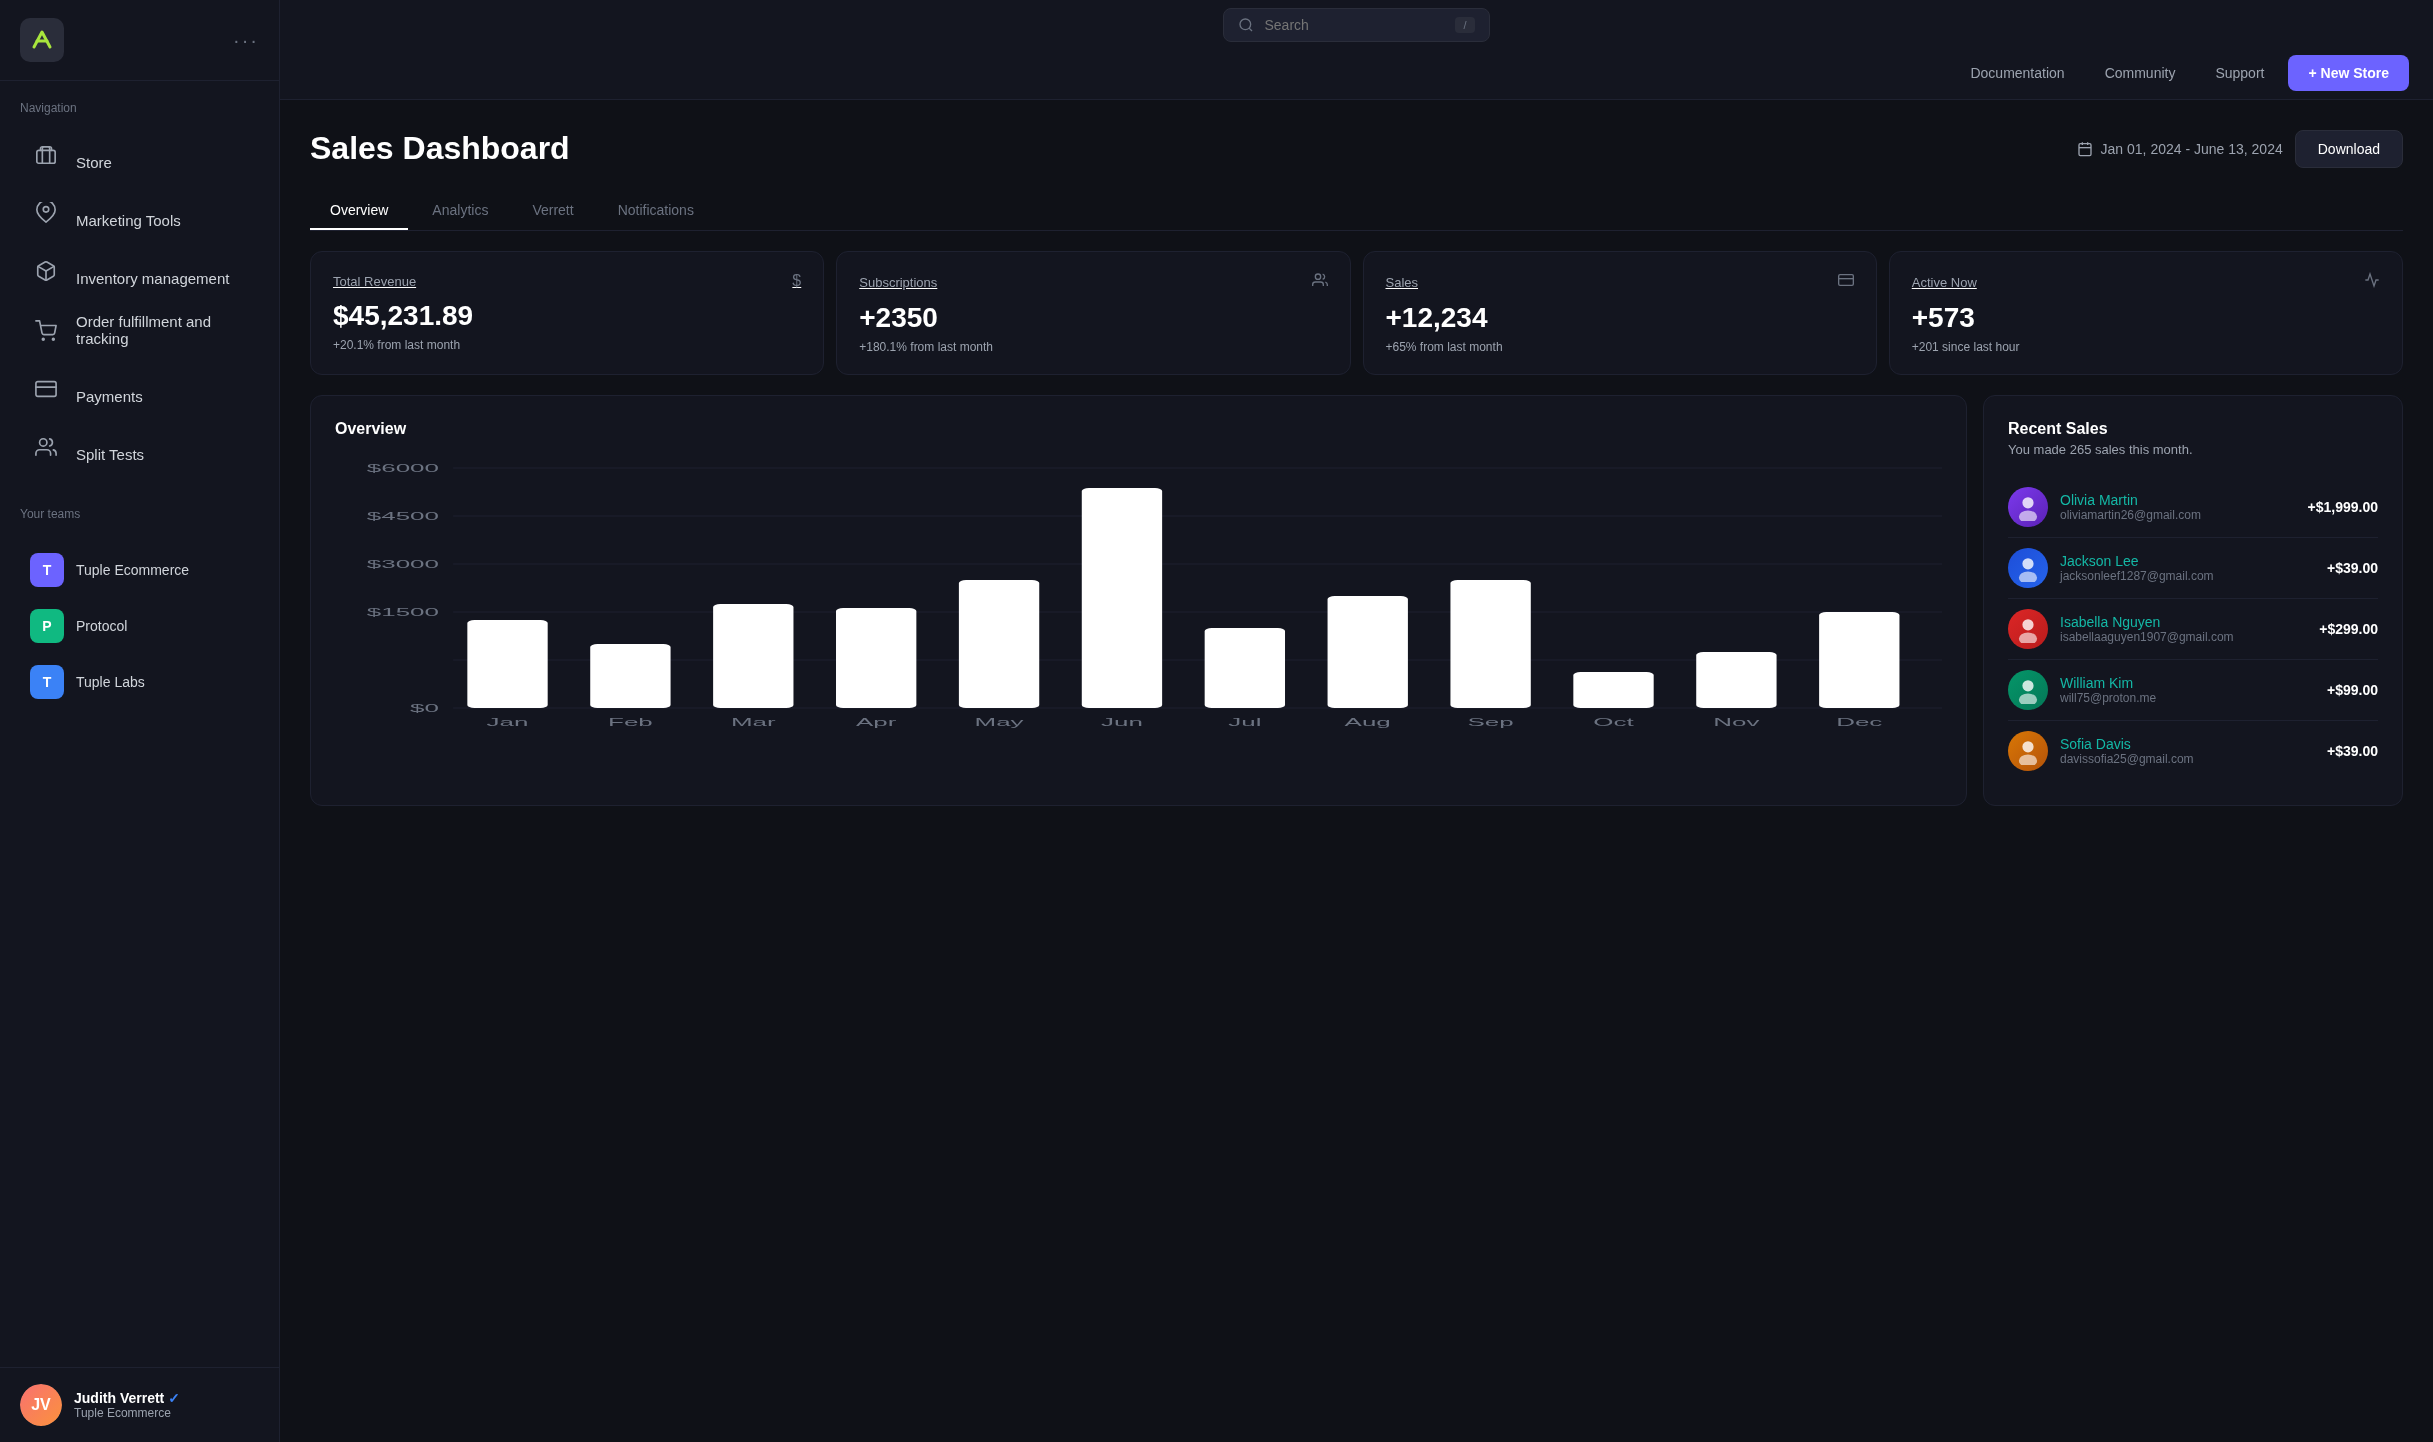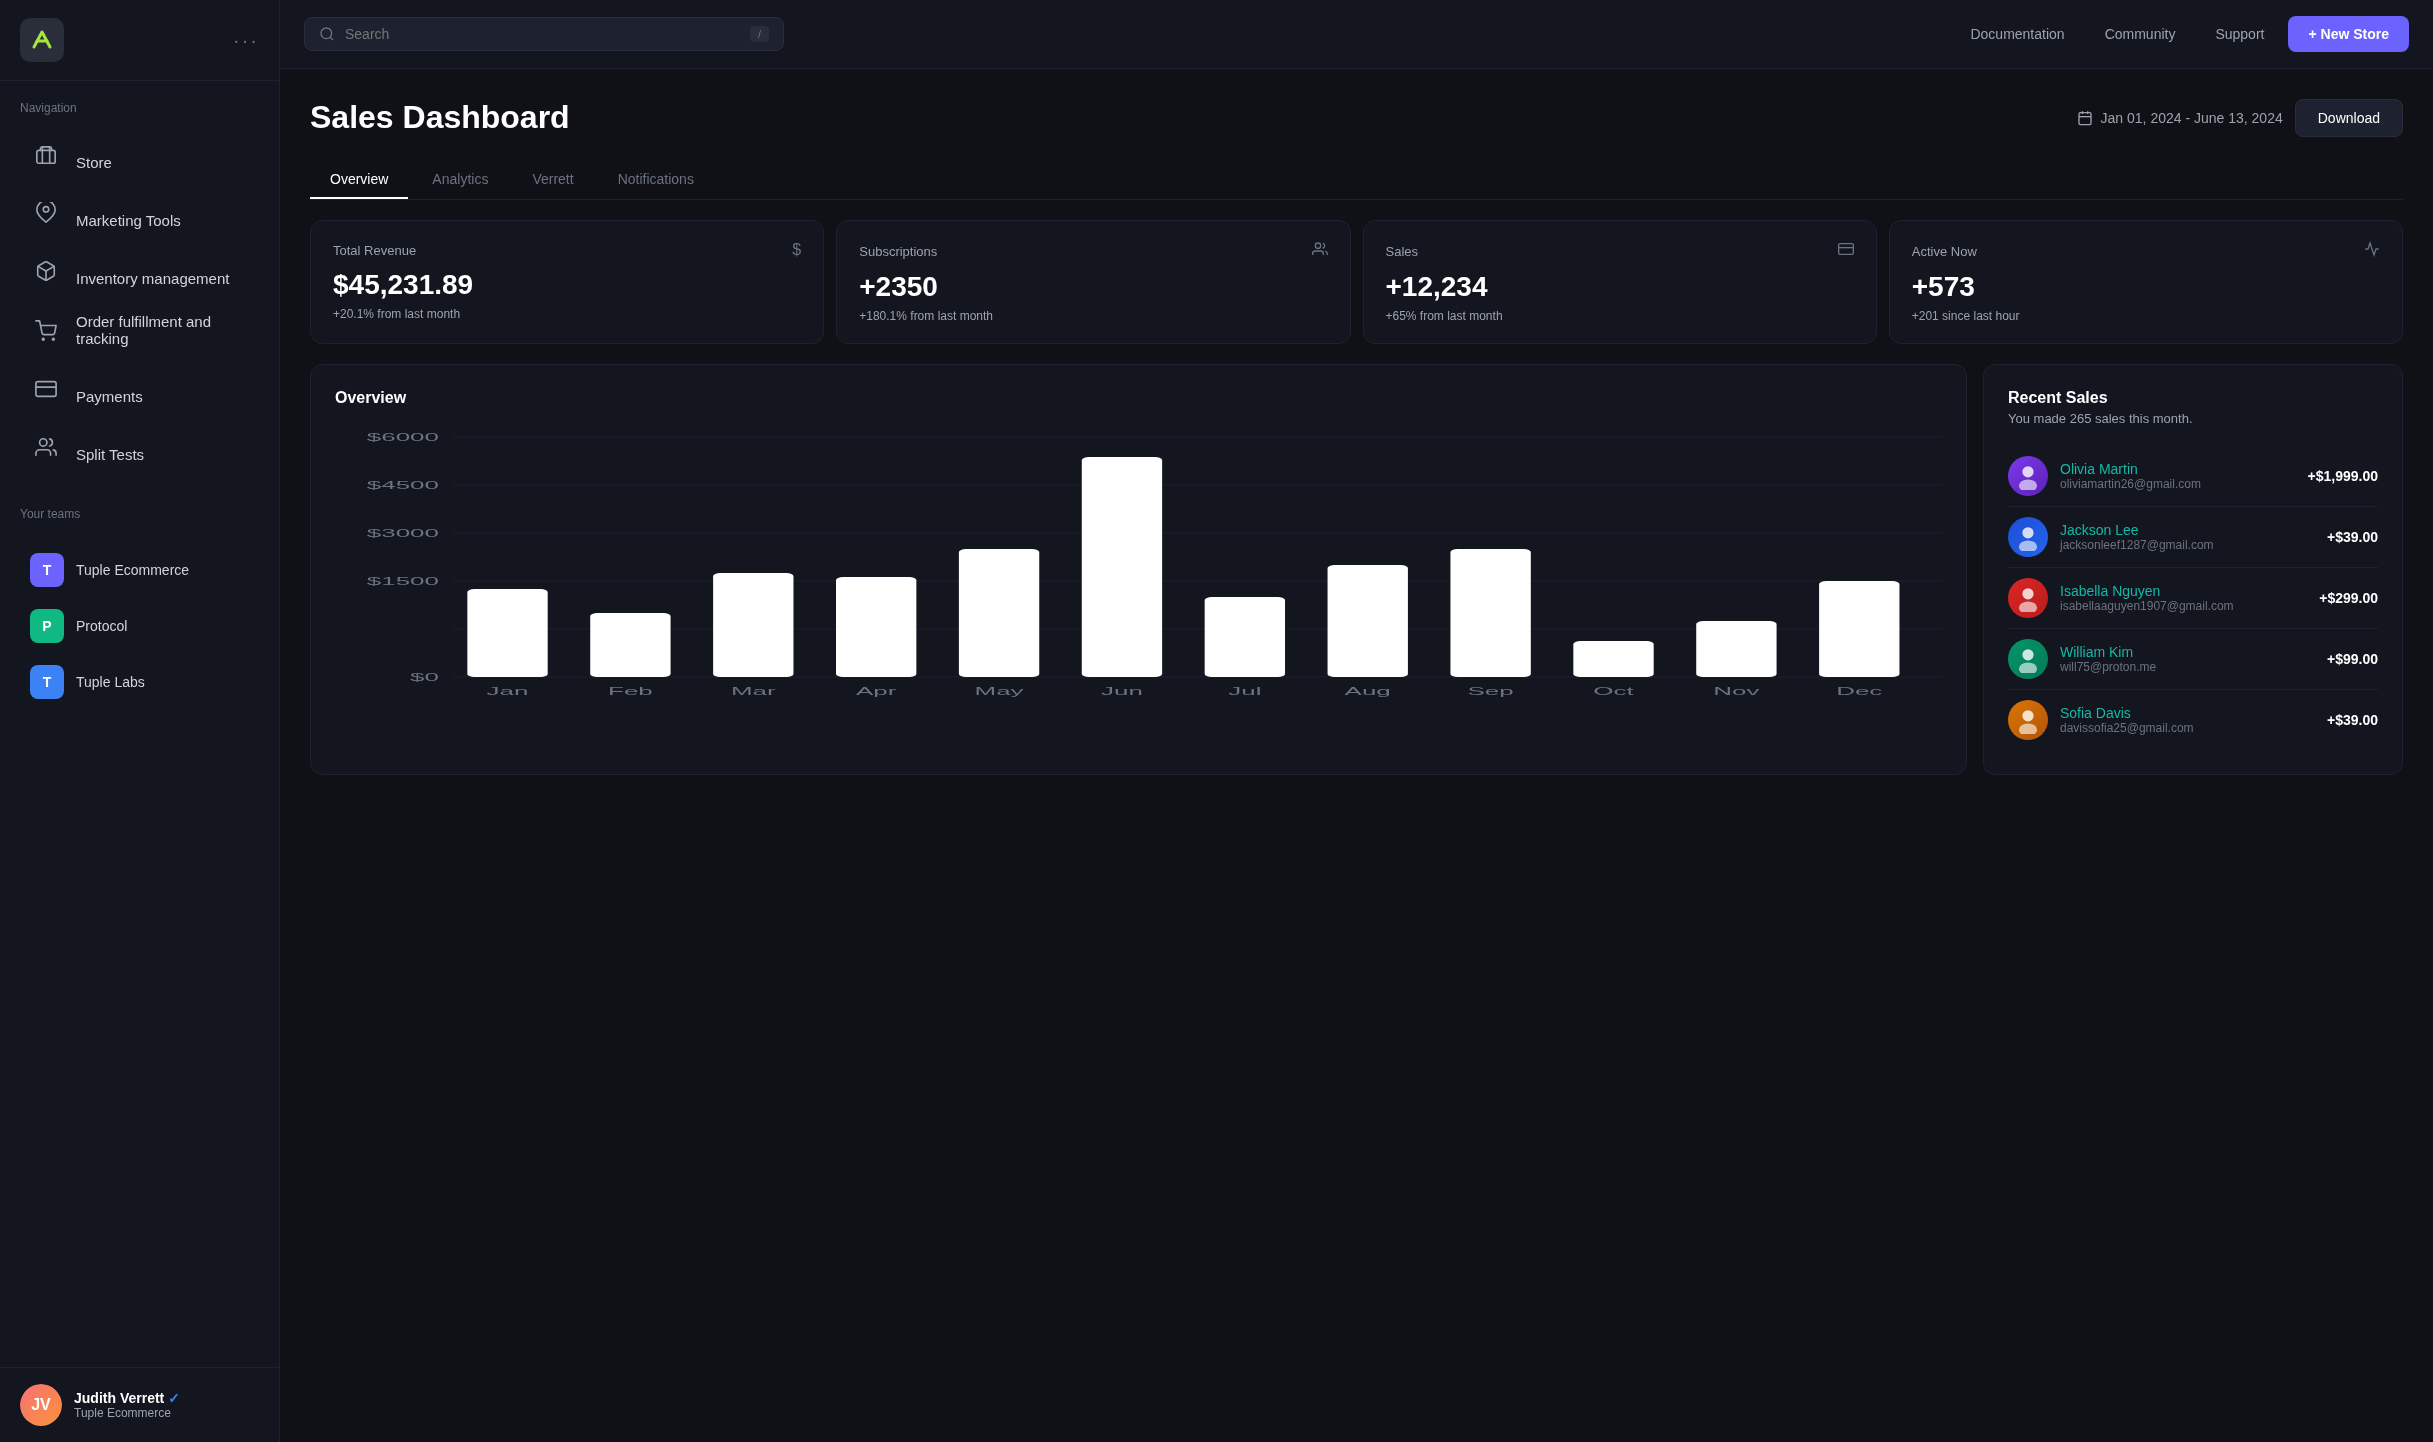--- a/index.html
+++ b/index.html
@@ -171,24 +171,25 @@
       display: flex;
       flex-direction: column;
       overflow: hidden;
       background: #0f1117;
     }
 
     
     .topnav {
       display: flex;
       align-items: center;
-      padding: 16px 24px;
-      gap: 24px;
+      padding: 8px 24px;
+      gap: 13px;
       border-bottom: 1px solid #1e2130;
       background: #13151f;
+      flex-direction: column;
     }
 
     .search-bar {
       flex: 1;
       max-width: 480px;
       background: #1e2130;
       border: 1px solid #2a2d3a;
       border-radius: 8px;
       display: flex;
       align-items: center;
@@ -323,20 +324,21 @@
       border: 1px solid #1e2130;
       border-radius: 12px;
       padding: 20px 22px;
     }
 
     .stat-header {
       display: flex;
       align-items: center;
       justify-content: space-between;
       margin-bottom: 10px;
+      text-decoration: underline;
     }
 
     .stat-label {
       font-size: 13px;
       color: #9ca3af;
       font-weight: 400;
     }
 
     .stat-icon {
       color: #6b7280;

